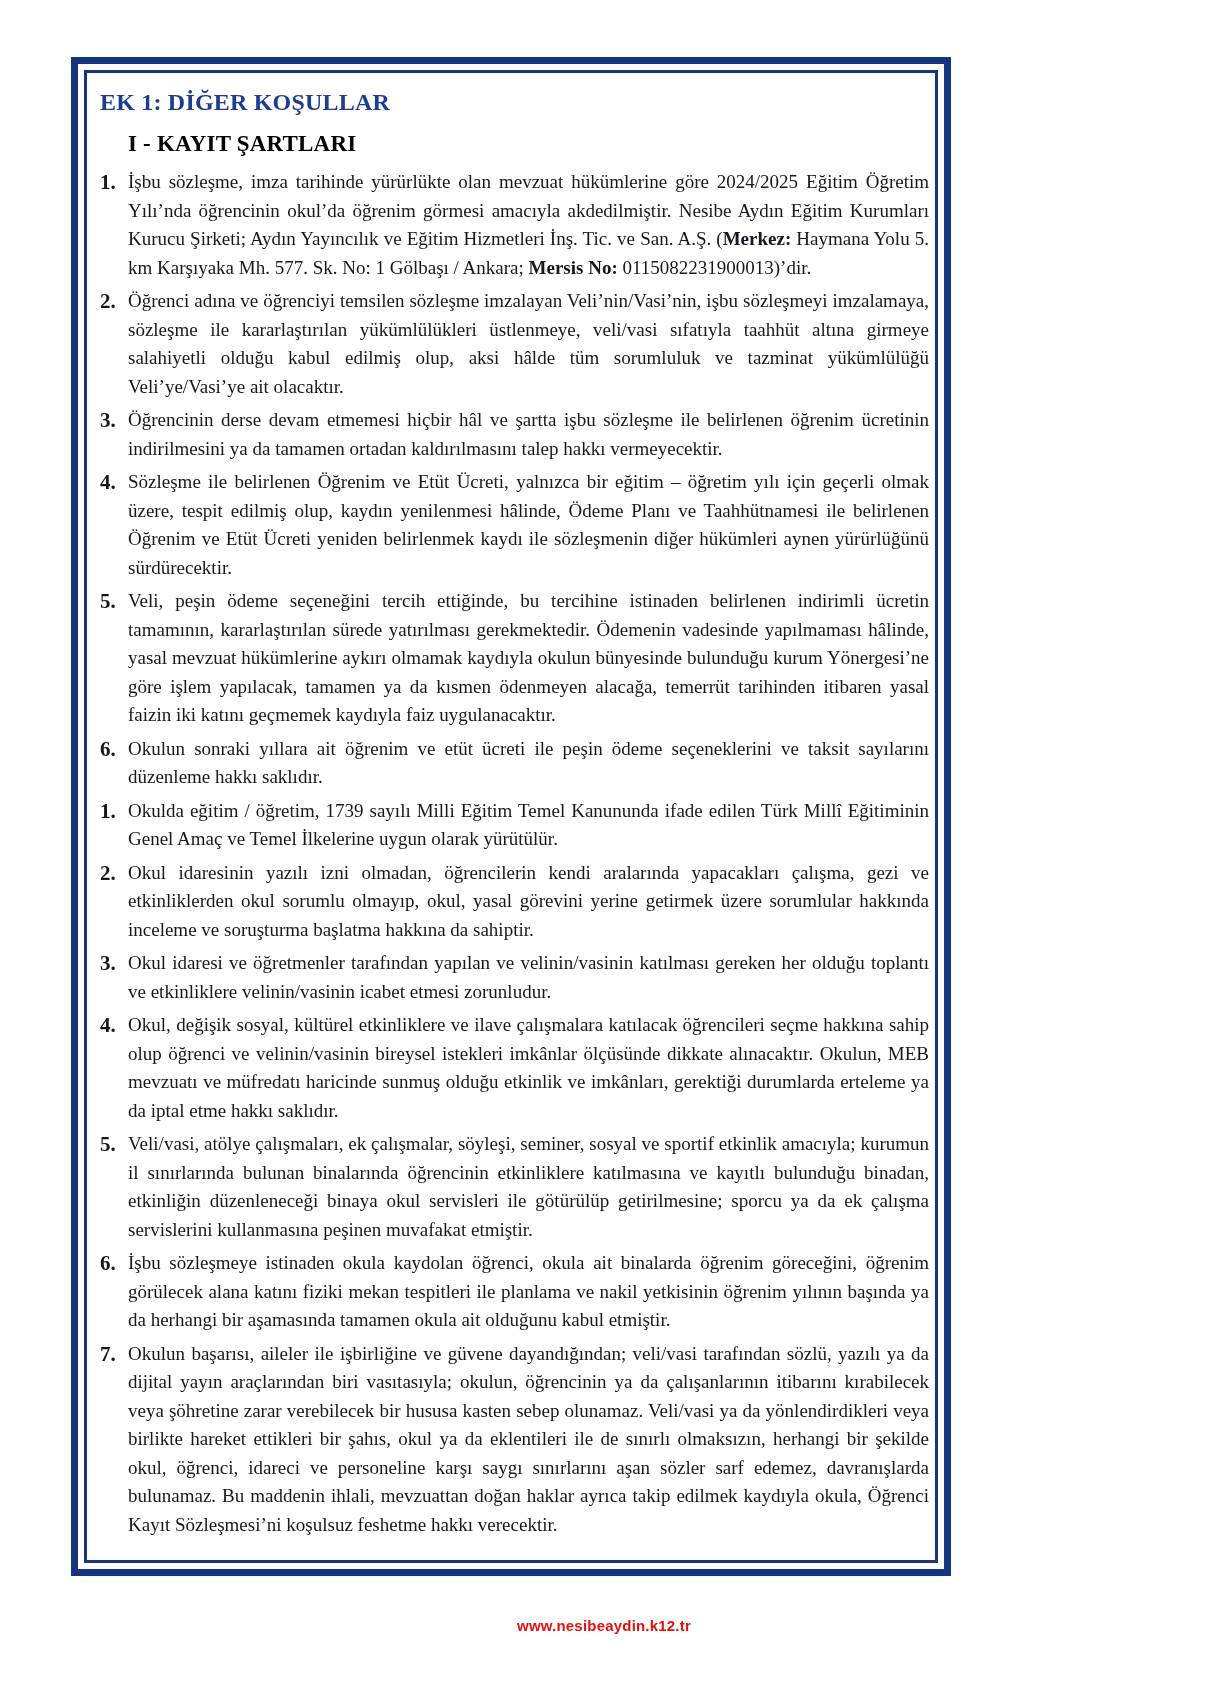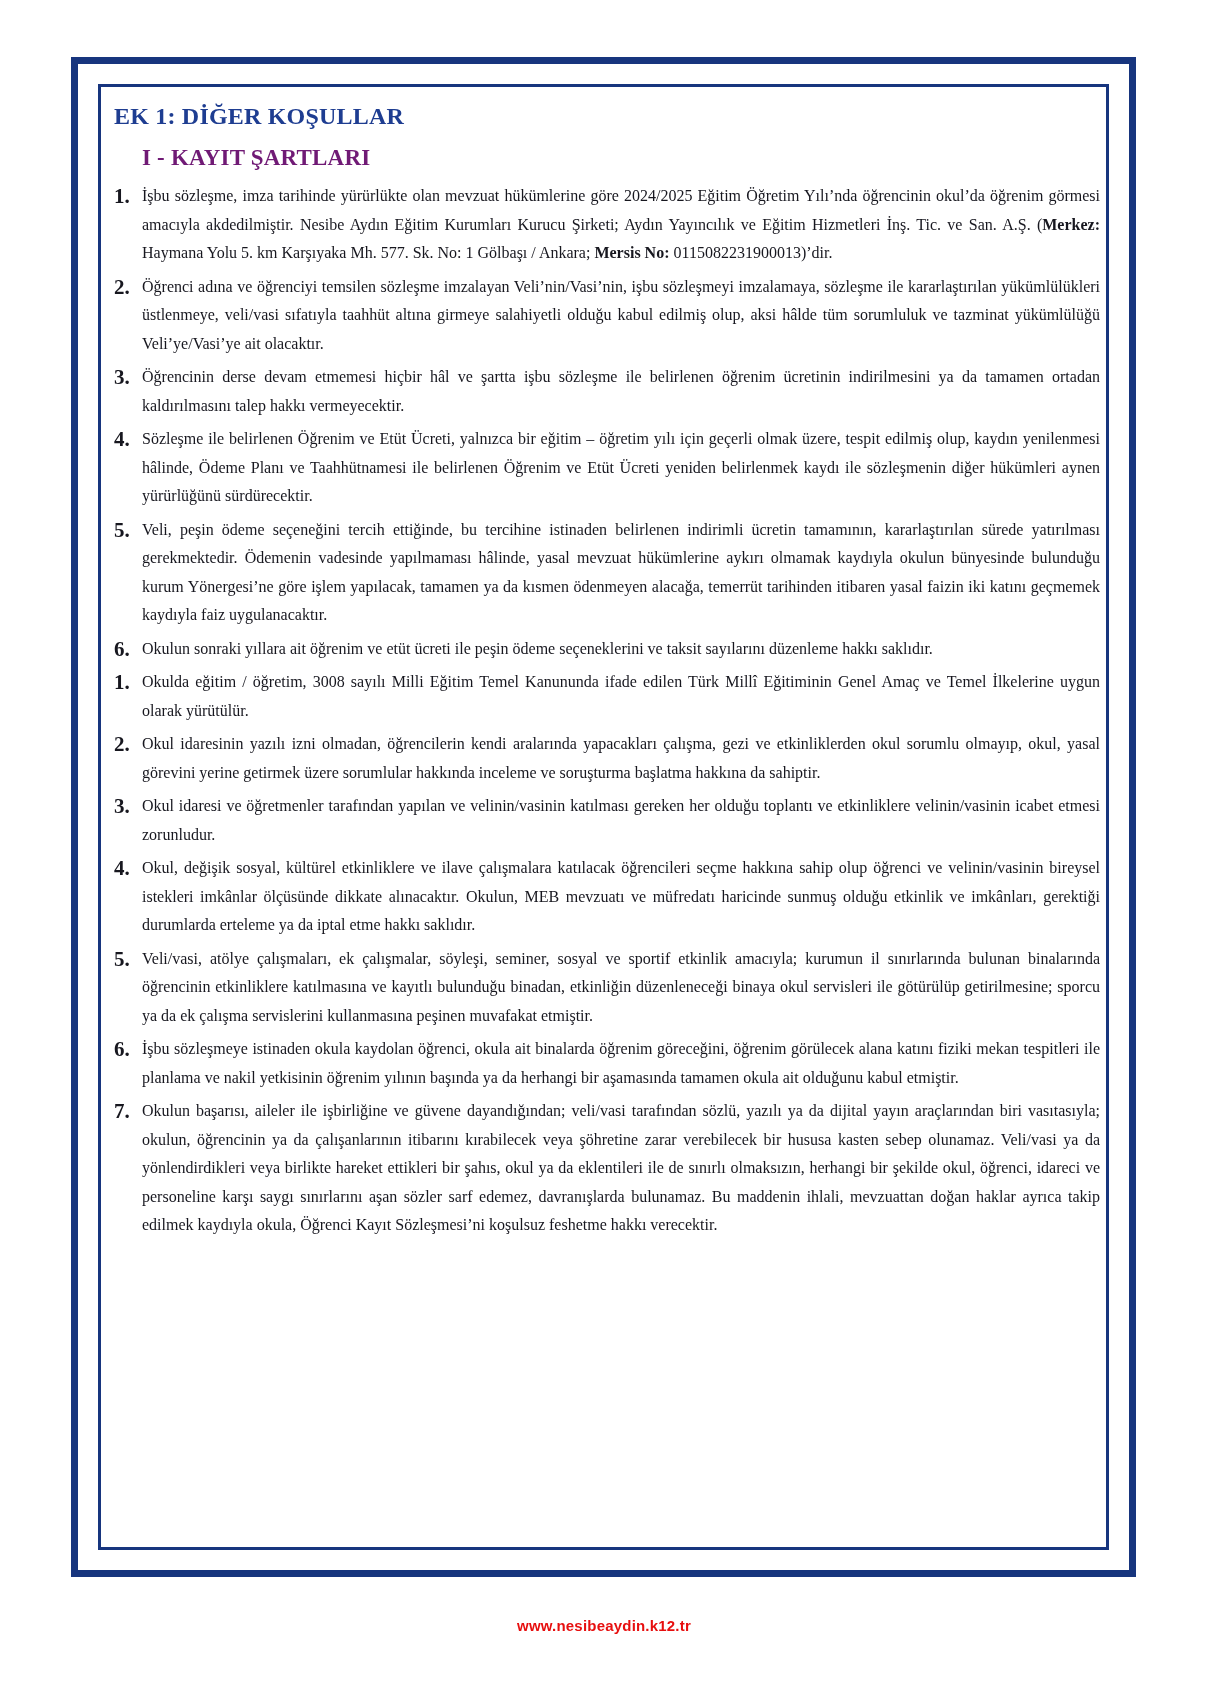--- a/index.html
+++ b/index.html
@@ -12,43 +12,43 @@
     height: 1708px;
     position: relative;
     font-family: "Liberation Serif", serif;
     color: #17171f;
     -webkit-font-smoothing: antialiased;
   }
   .frame {
     position: absolute;
     left: 71px;
     top: 57px;
-    width: 1065px;
+    width: 880px;
     min-height: 1490px;
     box-sizing: border-box;
     border: 7px solid #17357e;
-    padding: 20px;
+    padding: 6px;
     background: #ffffff;
   }
   .frame-inner {
     border: 3px solid #17357e;
     box-sizing: border-box;
     min-height: 1466px;
     padding: 14px 6px 16px 11px;
   }
   .doc-title {
     color: #1e3d91;
     font-weight: bold;
     font-size: 24px;
     line-height: 30px;
     margin: 0 0 4px 2px;
     letter-spacing: 0.2px;
   }
   .section-heading {
-    color: #701a75;
+    color: #000000;
     font-weight: bold;
     font-size: 23px;
     line-height: 30px;
     margin: 12px 0 9px 30px;
     letter-spacing: 0.2px;
   }
   .section-2 .section-heading {
     margin-top: 42px;
   }
   .item {
@@ -59,21 +59,21 @@
     flex: 0 0 30px;
     font-weight: bold;
     font-size: 21px;
     line-height: 28.5px;
     padding-left: 2px;
     box-sizing: border-box;
   }
   .item .body {
     flex: 1 1 auto;
     margin: 0;
-    font-size: 16px;
+    font-size: 19px;
     line-height: 28.5px;
     text-align: justify;
   }
   .item .body b {
     font-weight: bold;
   }
   .footer {
     position: absolute;
     left: 0;
     top: 1617px;
@@ -127,21 +127,21 @@
       <div class="item">
         <span class="num">6.</span>
         <p class="body">Okulun sonraki yıllara ait öğrenim ve etüt ücreti ile peşin ödeme seçeneklerini ve taksit sayılarını düzenleme hakkı saklıdır.</p>
       </div>
     </div>
 
     <div class="section section-2">
 
       <div class="item">
         <span class="num">1.</span>
-        <p class="body">Okulda eğitim / öğretim, 3008 sayılı Milli Eğitim Temel Kanununda ifade edilen Türk Millî Eğitiminin Genel Amaç ve Temel İlkelerine uygun olarak yürütülür.</p>
+        <p class="body">Okulda eğitim / öğretim, 1739 sayılı Milli Eğitim Temel Kanununda ifade edilen Türk Millî Eğitiminin Genel Amaç ve Temel İlkelerine uygun olarak yürütülür.</p>
       </div>
 
       <div class="item">
         <span class="num">2.</span>
         <p class="body">Okul idaresinin yazılı izni olmadan, öğrencilerin kendi aralarında yapacakları çalışma, gezi ve etkinliklerden okul sorumlu olmayıp, okul, yasal görevini yerine getirmek üzere sorumlular hakkında inceleme ve soruşturma başlatma hakkına da sahiptir.</p>
       </div>
 
       <div class="item">
         <span class="num">3.</span>
         <p class="body">Okul idaresi ve öğretmenler tarafından yapılan ve velinin/vasinin katılması gereken her olduğu toplantı ve etkinliklere velinin/vasinin icabet etmesi zorunludur.</p>

